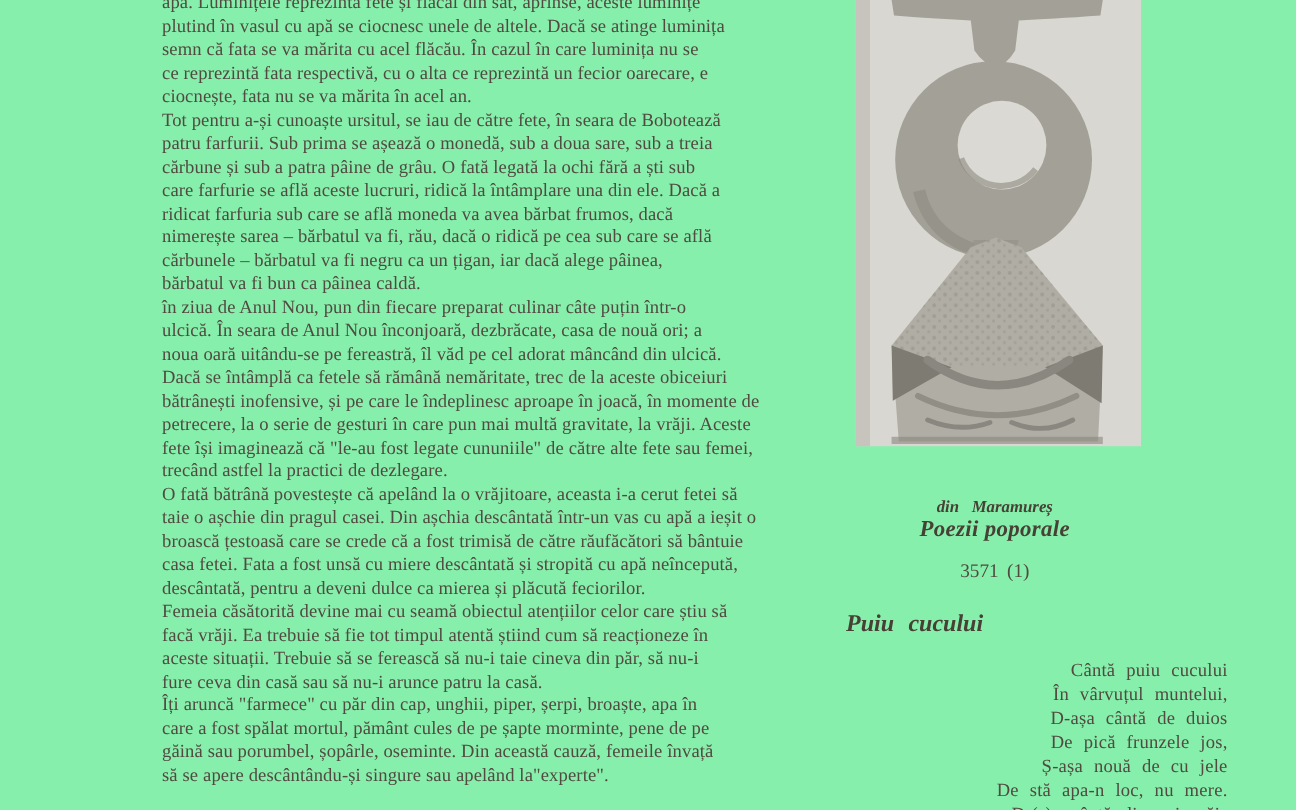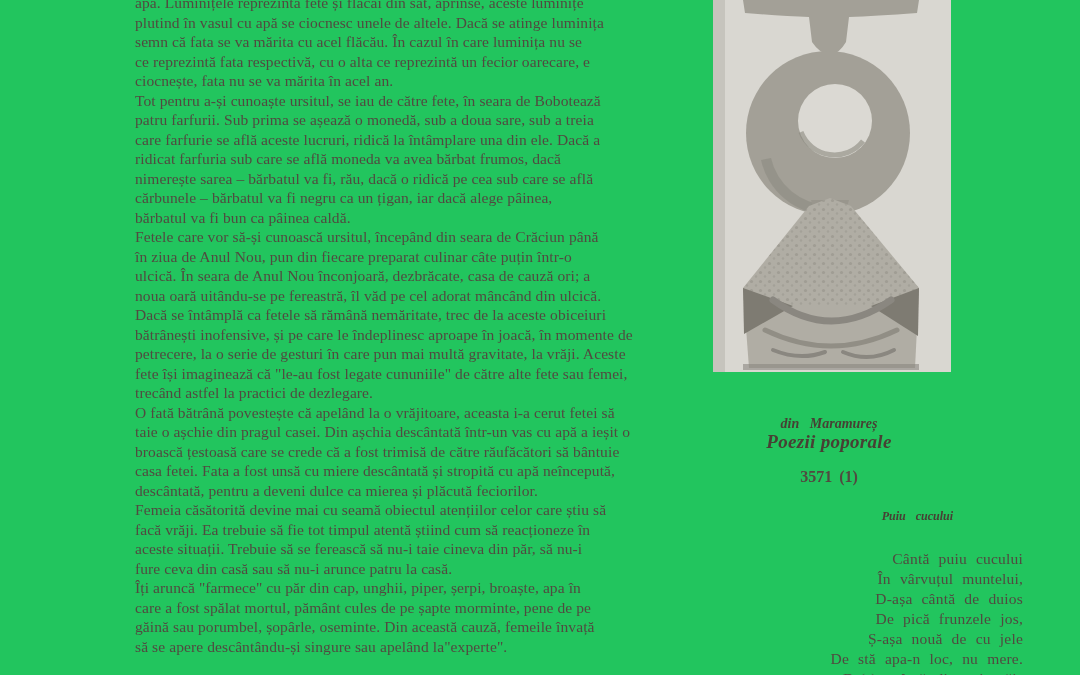--- a/index.html
+++ b/index.html
@@ -1,19 +1,19 @@
 <!DOCTYPE html>
 <html><head>
 <meta charset="utf-8">
 <style>
   html,body{margin:0;padding:0;}
   .page{
     position:relative;
     width:1080px;height:675px;
-    background:#22c55e;
+    background:#86efac;
     overflow:hidden;
     font-family:"Liberation Serif","DejaVu Serif",serif;
     color:#514a40;
   }
   
   .main-col{
     position:absolute;
     left:135px;top:-7px;width:582px;
     font-size:15.5px;
     line-height:19.5px;
@@ -30,26 +30,26 @@
   .right-head{
     position:absolute;left:705px;width:248px;
     text-align:center;
     font-weight:bold;font-style:italic;
     color:#474034;
   }
   .head1{top:407px;font-size:19px;letter-spacing:.3px;margin-top:24px;}
   .head2{top:416px;font-size:14px;word-spacing:7px;}
   .poem-number{
     position:absolute;left:705px;width:248px;top:468px;
-    text-align:center;font-size:16px;font-style:normal;font-weight:bold;
+    text-align:center;font-size:16px;font-style:normal;font-weight:normal;
     color:#514a40;word-spacing:3px;
   }
   .poem-title{
     position:absolute;left:705px;width:248px;top:509px;
-    text-align:right;font-size:12px;font-weight:bold;font-style:italic;
+    text-align:left;font-size:20px;font-weight:bold;font-style:italic;
     color:#474034;word-spacing:7px;
   }
   
   .poem{
     position:absolute;left:723px;top:549px;width:300px;
     font-size:15.5px;line-height:20px;
     word-spacing:5px;letter-spacing:.2px;
   }
   .poem .poem-line{white-space:nowrap;height:20px;text-align:right;}
 </style>
@@ -59,28 +59,28 @@
 <div class="page">
 
   <div class="main-col">
       <div class="text-line">apă. Luminițele reprezintă fete și flăcăi din sat, aprinse, aceste luminițe</div>
       <div class="text-line">plutind în vasul cu apă se ciocnesc unele de altele. Dacă se atinge luminița</div>
       <div class="text-line">semn că fata se va mărita cu acel flăcău. În cazul în care luminița nu se</div>
       <div class="text-line">ce reprezintă fata respectivă, cu o alta ce reprezintă un fecior oarecare, e</div>
       <div class="text-line">ciocnește, fata nu se va mărita în acel an.</div>
       <div class="text-line">Tot pentru a-și cunoaște ursitul, se iau de către fete, în seara de Bobotează</div>
       <div class="text-line">patru farfurii. Sub prima se așează o monedă, sub a doua sare, sub a treia</div>
+      <div class="text-line">cărbune și sub a patra pâine de grâu. O fată legată la ochi fără a ști sub</div>
       <div class="text-line">care farfurie se află aceste lucruri, ridică la întâmplare una din ele. Dacă a</div>
       <div class="text-line">ridicat farfuria sub care se află moneda va avea bărbat frumos, dacă</div>
       <div class="text-line">nimerește sarea – bărbatul va fi, rău, dacă o ridică pe cea sub care se află</div>
       <div class="text-line">cărbunele – bărbatul va fi negru ca un țigan, iar dacă alege pâinea,</div>
       <div class="text-line">bărbatul va fi bun ca pâinea caldă.</div>
-      <div class="text-line">Fetele care vor să-și cunoască ursitul, începând din seara de Crăciun până</div>
       <div class="text-line">în ziua de Anul Nou, pun din fiecare preparat culinar câte puțin într-o</div>
-      <div class="text-line">ulcică. În seara de Anul Nou înconjoară, dezbrăcate, casa de cauză ori; a</div>
+      <div class="text-line">ulcică. În seara de Anul Nou înconjoară, dezbrăcate, casa de nouă ori; a</div>
       <div class="text-line">noua oară uitându-se pe fereastră, îl văd pe cel adorat mâncând din ulcică.</div>
       <div class="text-line">Dacă se întâmplă ca fetele să rămână nemăritate, trec de la aceste obiceiuri</div>
       <div class="text-line">bătrânești inofensive, și pe care le îndeplinesc aproape în joacă, în momente de</div>
       <div class="text-line">petrecere, la o serie de gesturi în care pun mai multă gravitate, la vrăji. Aceste</div>
       <div class="text-line">fete își imaginează că "le-au fost legate cununiile" de către alte fete sau femei,</div>
       <div class="text-line">trecând astfel la practici de dezlegare.</div>
       <div class="text-line">O fată bătrână povestește că apelând la o vrăjitoare, aceasta i-a cerut fetei să</div>
       <div class="text-line">taie o așchie din pragul casei. Din așchia descântată într-un vas cu apă a ieșit o</div>
       <div class="text-line">broască țestoasă care se crede că a fost trimisă de către răufăcători să bântuie</div>
       <div class="text-line">casa fetei. Fata a fost unsă cu miere descântată și stropită cu apă neîncepută,</div>

